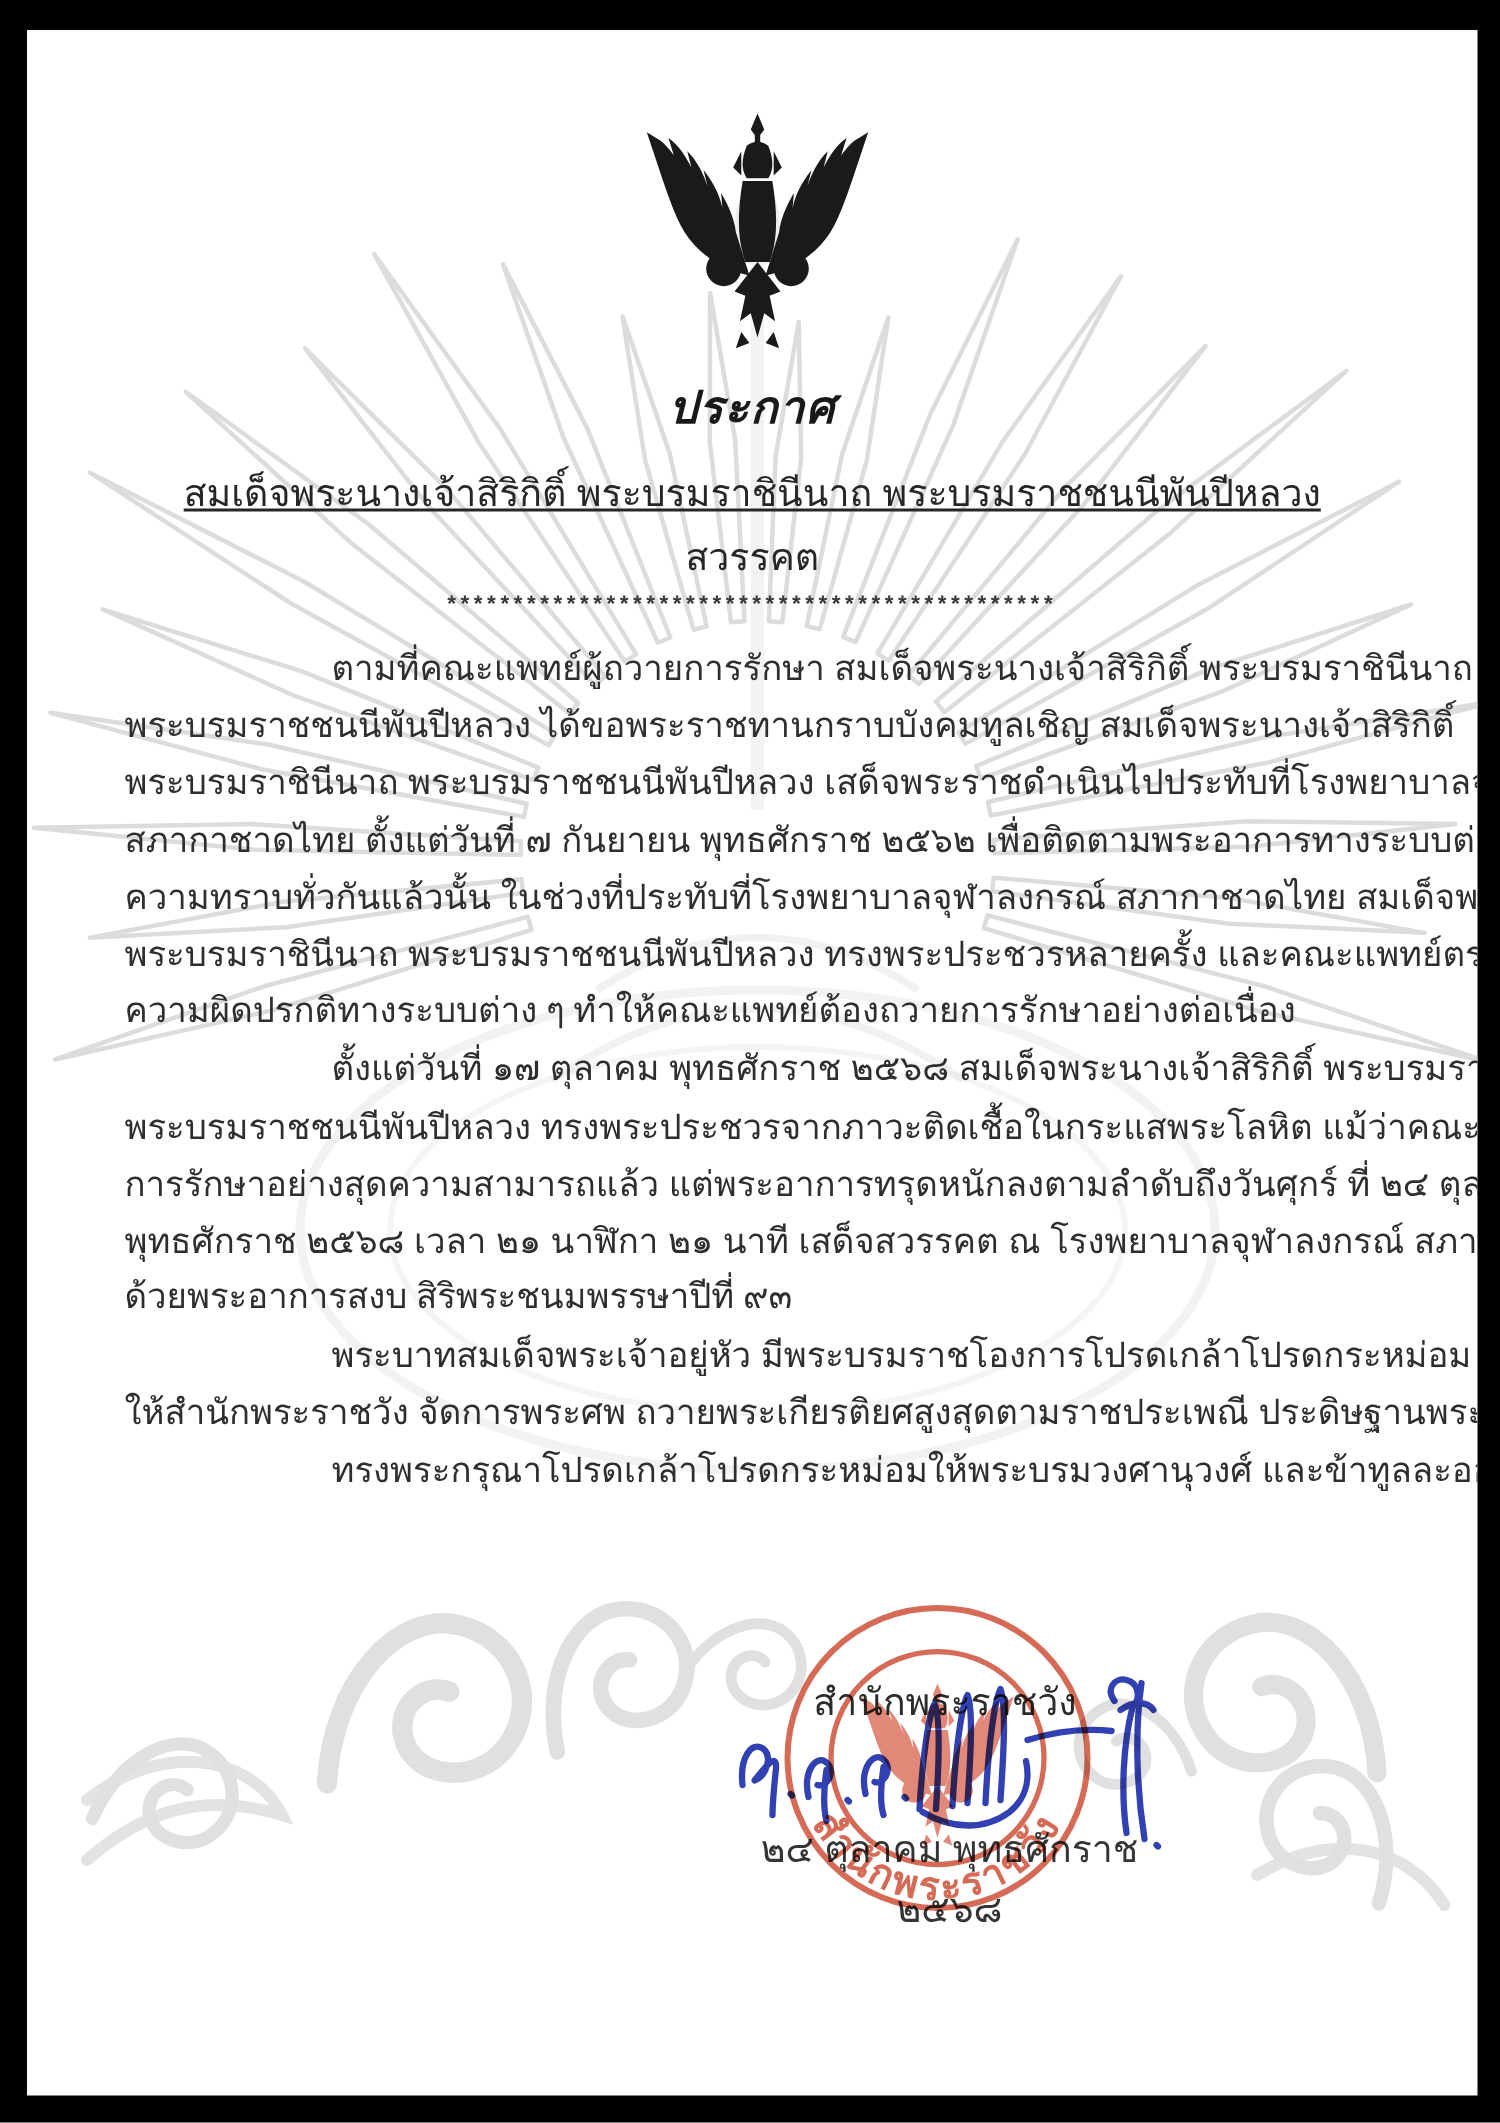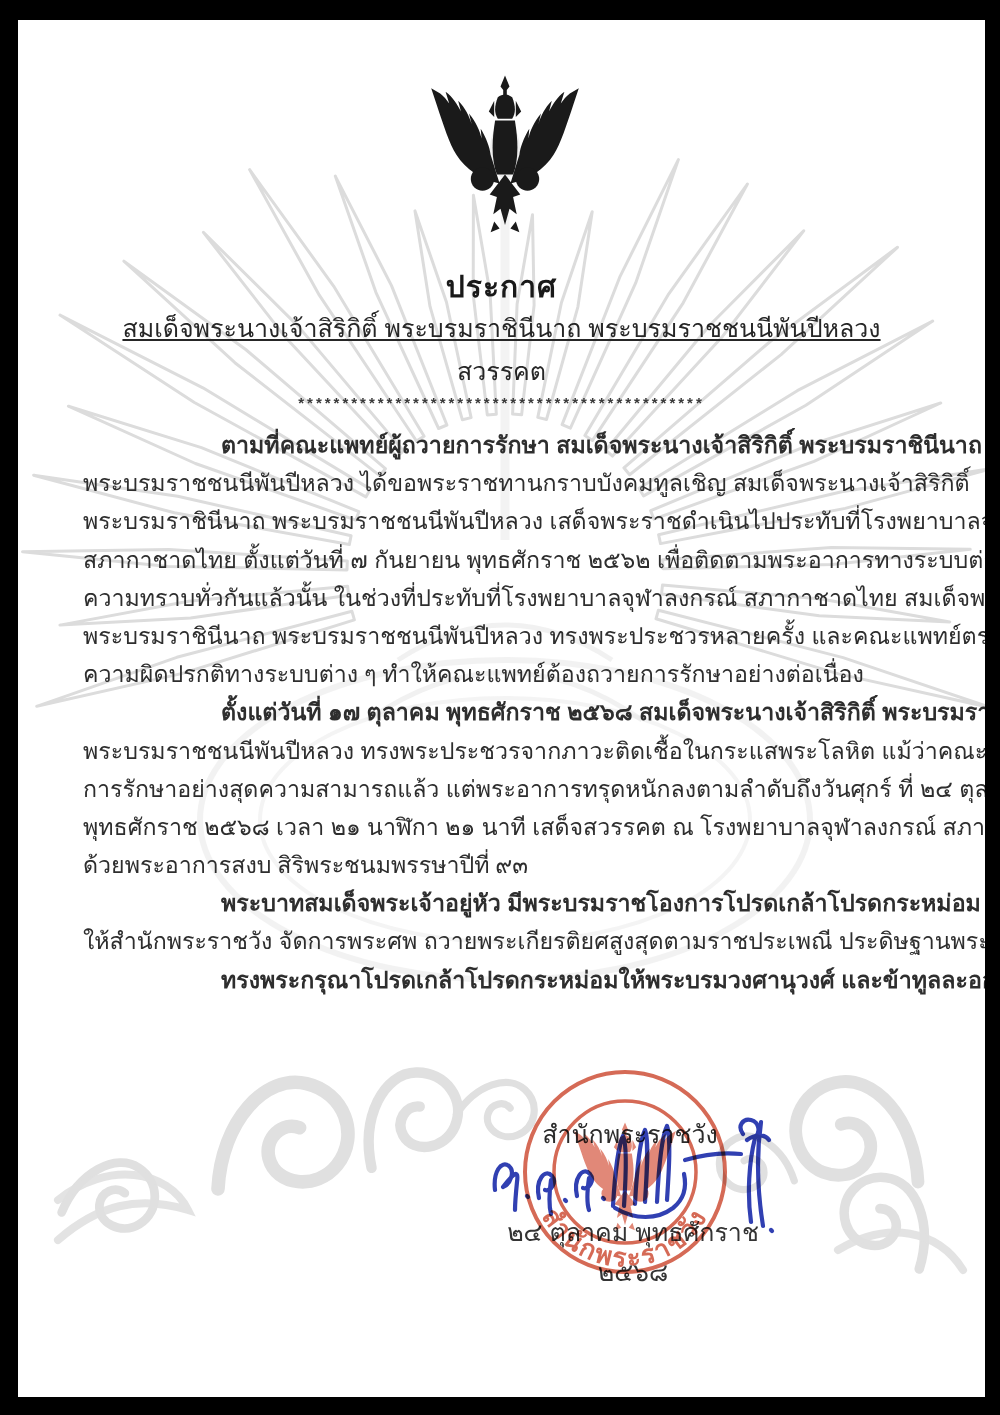--- a/index.html
+++ b/index.html
@@ -7,30 +7,30 @@
     width:1000px;height:1415px;position:relative;
     background:#000;overflow:hidden;
     font-family:"Liberation Sans","DejaVu Sans",sans-serif;
   }
   .page{
     position:absolute;left:18px;top:20px;right:15px;bottom:18px;
     background:#ffffff;overflow:hidden;
   }
   .abs{position:absolute;}
   .center{left:0;width:100%;text-align:center;}
-  .doc-title{top:243px;font-size:30px;font-weight:bold;color:#191919;letter-spacing:1px;}
+  .doc-title{top:228px;font-size:30px;font-weight:bold;color:#191919;letter-spacing:1px;font-style:italic;}
   .subject{top:288px;font-size:25px;color:#262626;text-decoration:underline;}
   .subject2{top:331px;font-size:25px;color:#262626;}
   .separator{top:374px;font-size:15px;font-weight:bold;color:#3a3a3a;letter-spacing:3px;}
   .bodytext{
     position:absolute;left:65px;top:406px;width:833px;
     font-size:23.2px;color:#2e2e2e;
   }
   .line{line-height:38.2px;height:38.2px;white-space:nowrap;text-align:justify;text-align-last:justify;overflow:visible;}
-  .pfirst{padding-left:138px;font-weight:bold;}
+  .pfirst{padding-left:138px;}
   .plast{text-align-last:left;font-family:Liberation Serif, serif;}
   .office-name{left:472px;top:1094px;width:280px;text-align:center;font-size:25px;color:#2b2b2b;}
   .ann-date{left:475px;top:1192px;width:280px;text-align:center;font-size:25px;color:#343434;}
   .wm{left:0;top:0;pointer-events:none;}
   .seal-svg{left:490px;top:1035px;mix-blend-mode:multiply;}
   .sig-svg{left:467px;top:1090px;mix-blend-mode:multiply;}
   svg{display:block;}
 </style>
 </head>
 <body>

